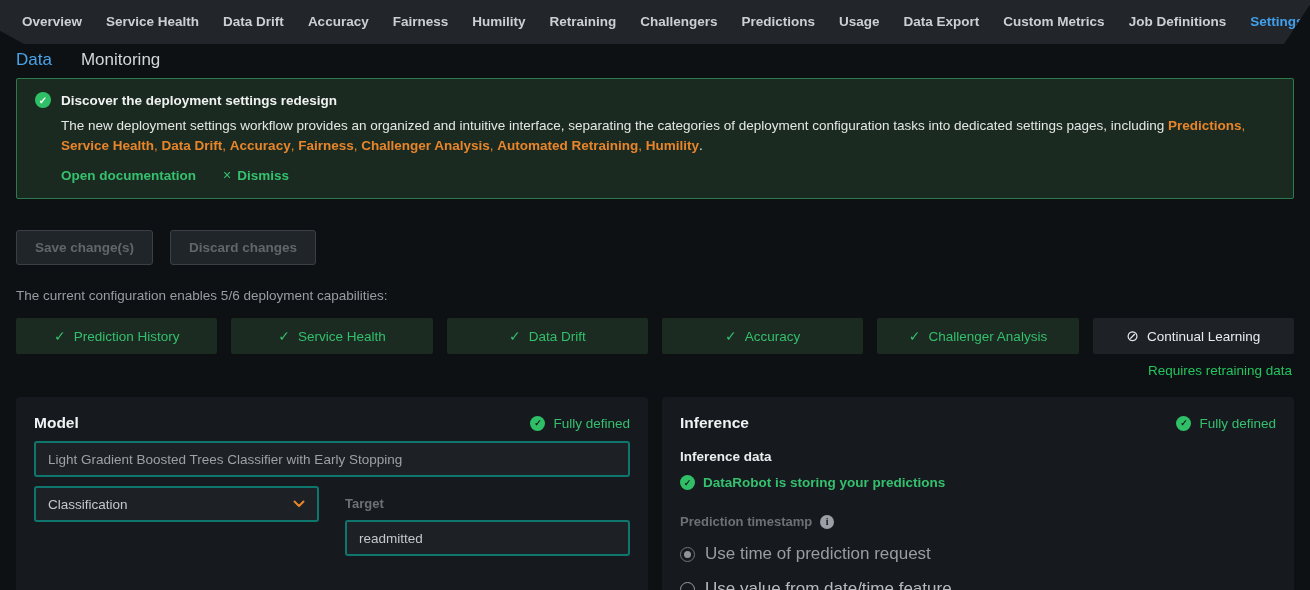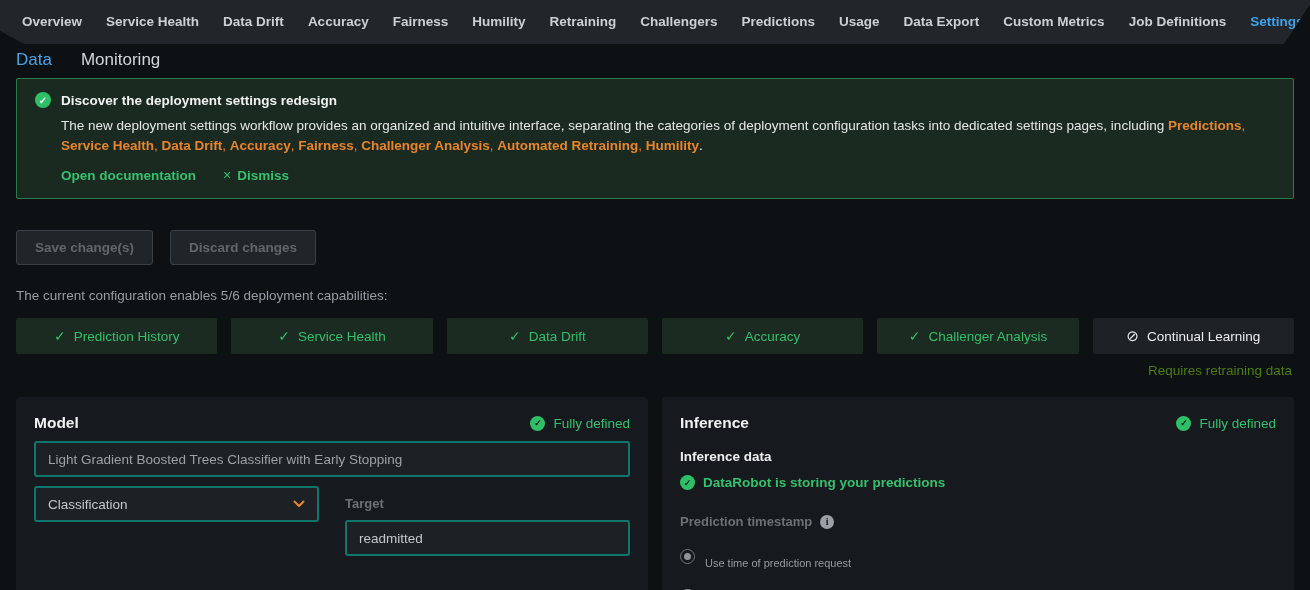--- a/index.html
+++ b/index.html
@@ -143,21 +143,21 @@
     font-size: 13.5px;
     white-space: nowrap;
   }
   .chip.on { background: #1c2b22; color: #33bf6c; }
   .chip.off { background: #1e2227; color: #e9ebed; }
   .chip .c-icon { margin-right: 8px; font-size: 14px; }
   .chip.off .c-icon { font-size: 15px; }
   .cap-note {
     margin-top: 9px;
     text-align: right;
-    color: #4d7c0f;
+    color: #22c55e;
     font-size: 13.5px;
     padding-right: 2px;
   }
 
   
   .cards {
     margin-top: 19px;
     display: grid;
     grid-template-columns: 1fr 1fr;
     gap: 14px;
@@ -245,21 +245,21 @@
     margin-right: 10px;
     flex: 0 0 auto;
   }
   .radio-row.selected .radio { border-color: #71767b; }
   .radio-row.selected .radio::after {
     content: "";
     width: 7px; height: 7px;
     border-radius: 50%;
     background: #8f9499;
   }
-  .radio-label { font-size: 11px; color: #b6bbbf; margin-top: 13px; }
+  .radio-label { font-size: 17px; color: #b6bbbf; }
   .radio-row.selected .radio-label { color: #989da2; }
 </style>
 </head>
 <body>
 
 <nav class="topnav">
   <a>Overview</a>
   <a>Service Health</a>
   <a>Data Drift</a>
   <a>Accuracy</a>

